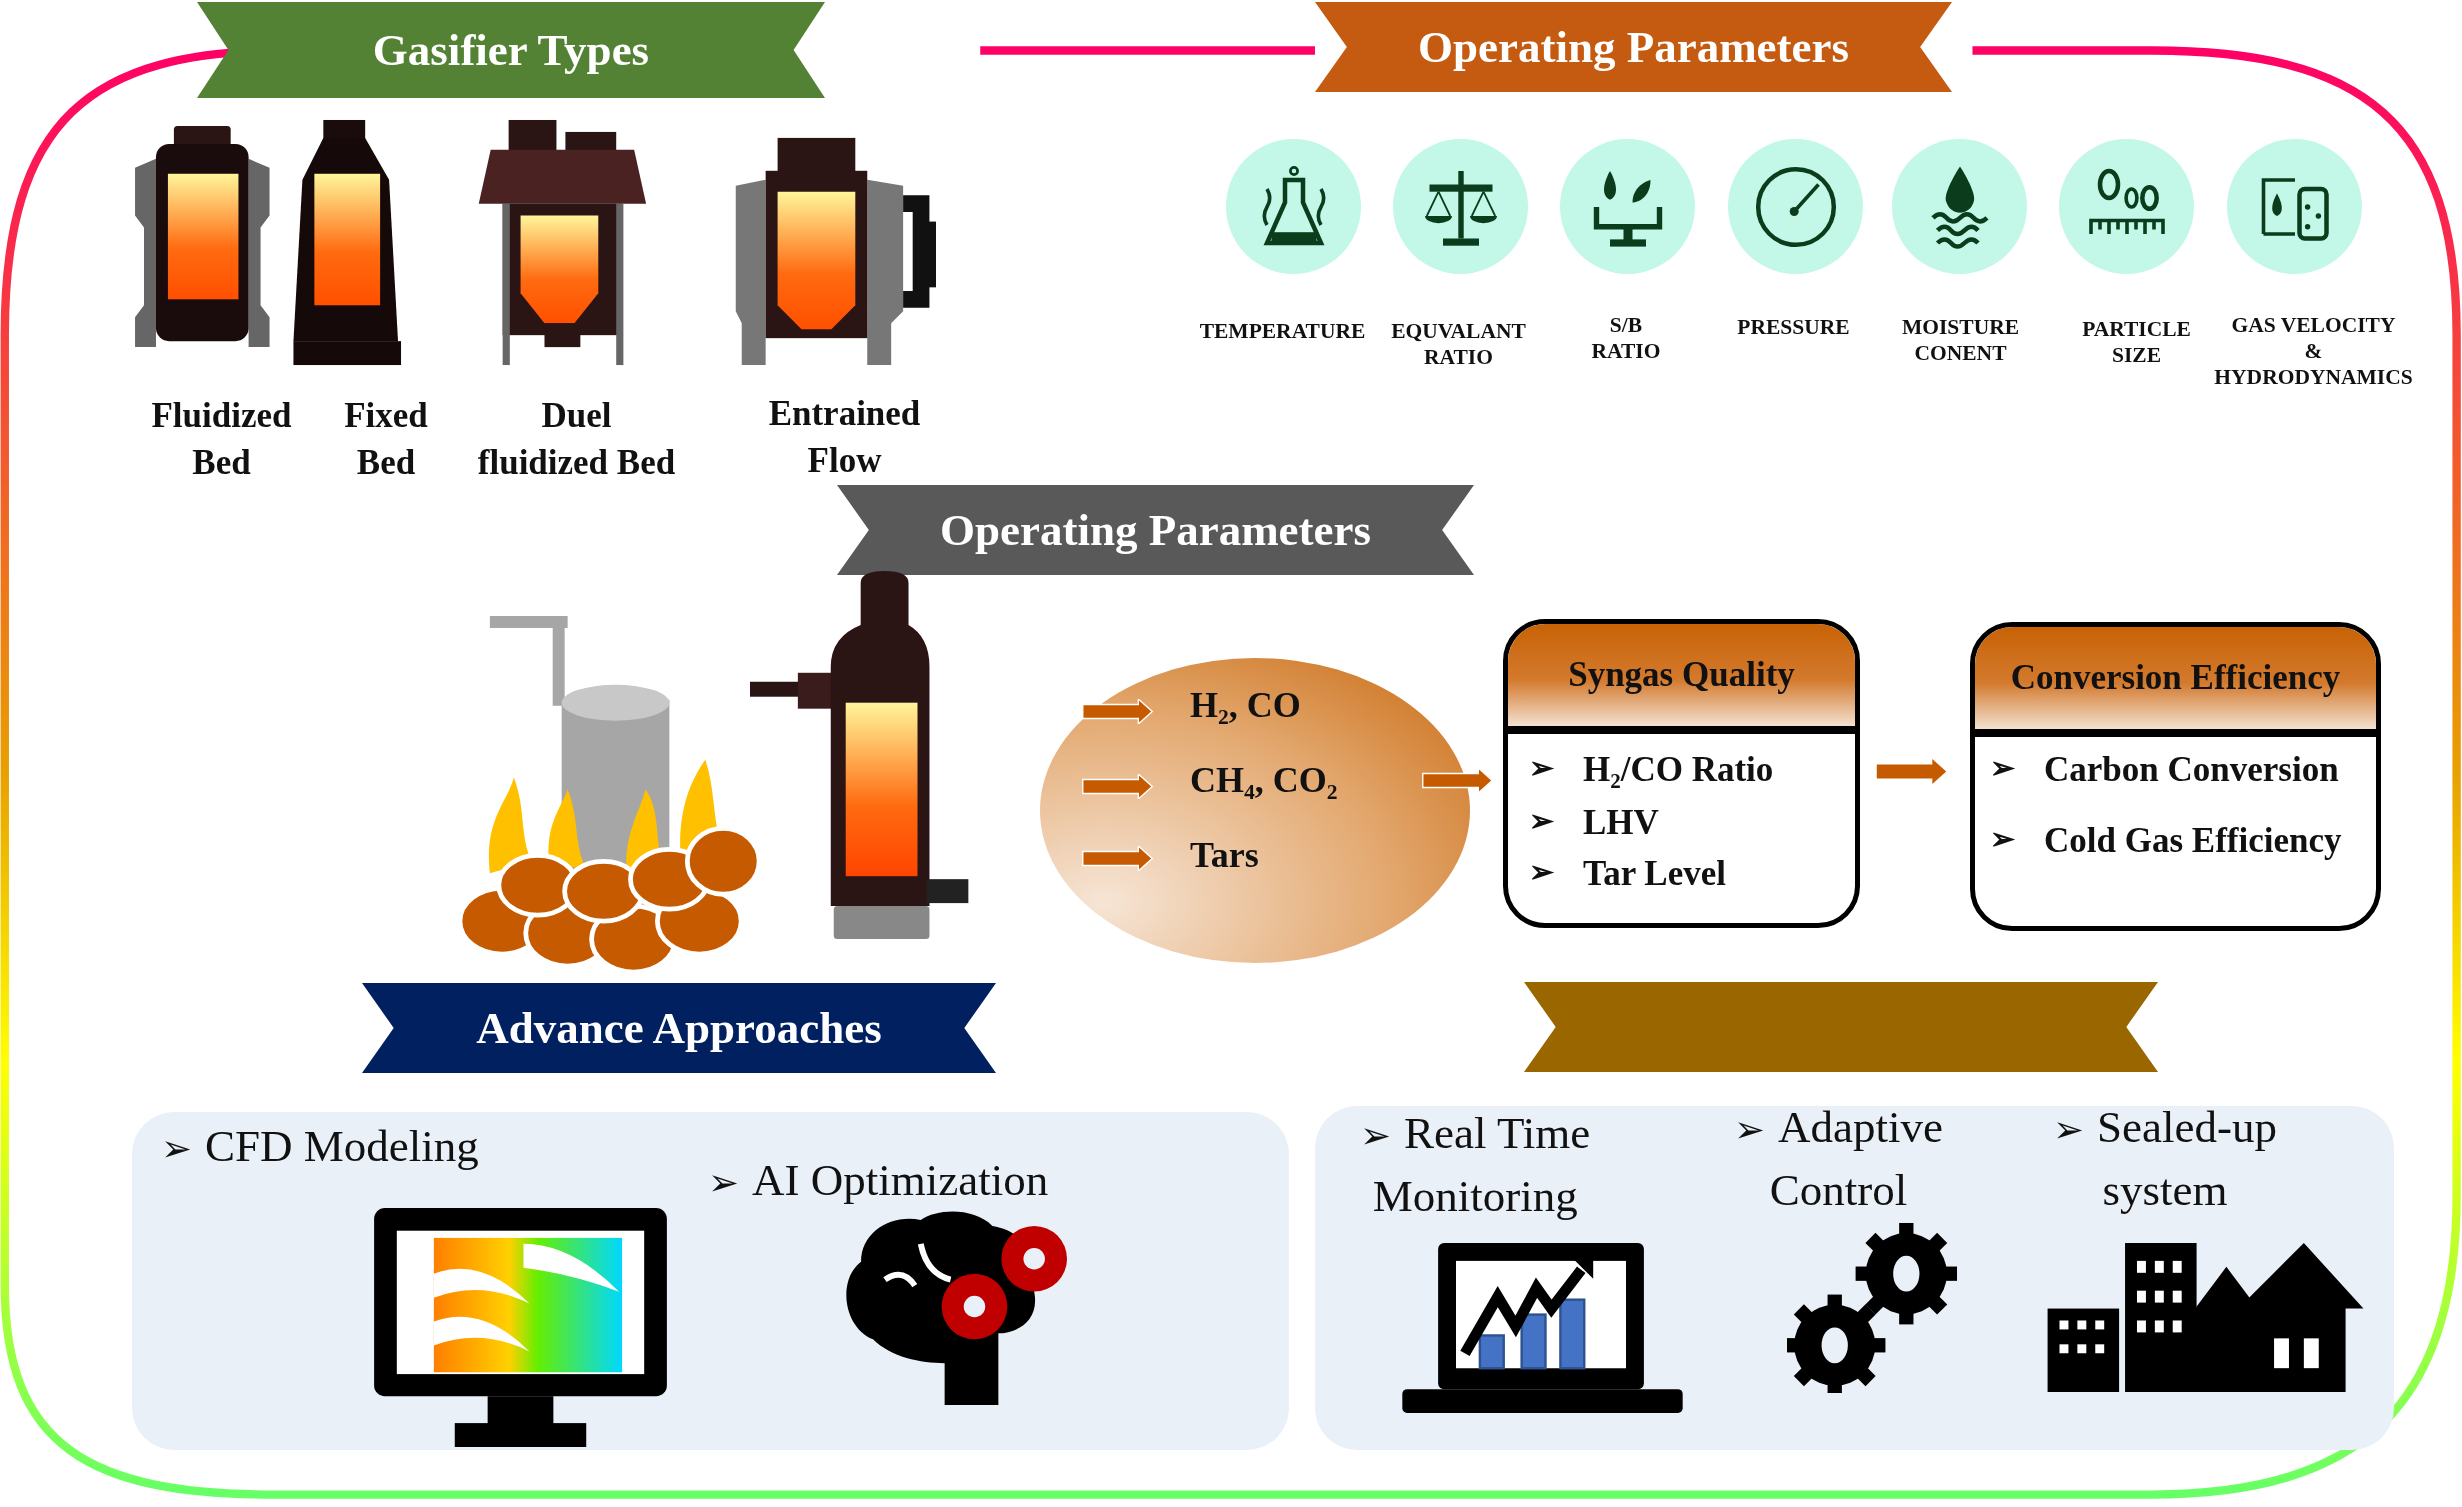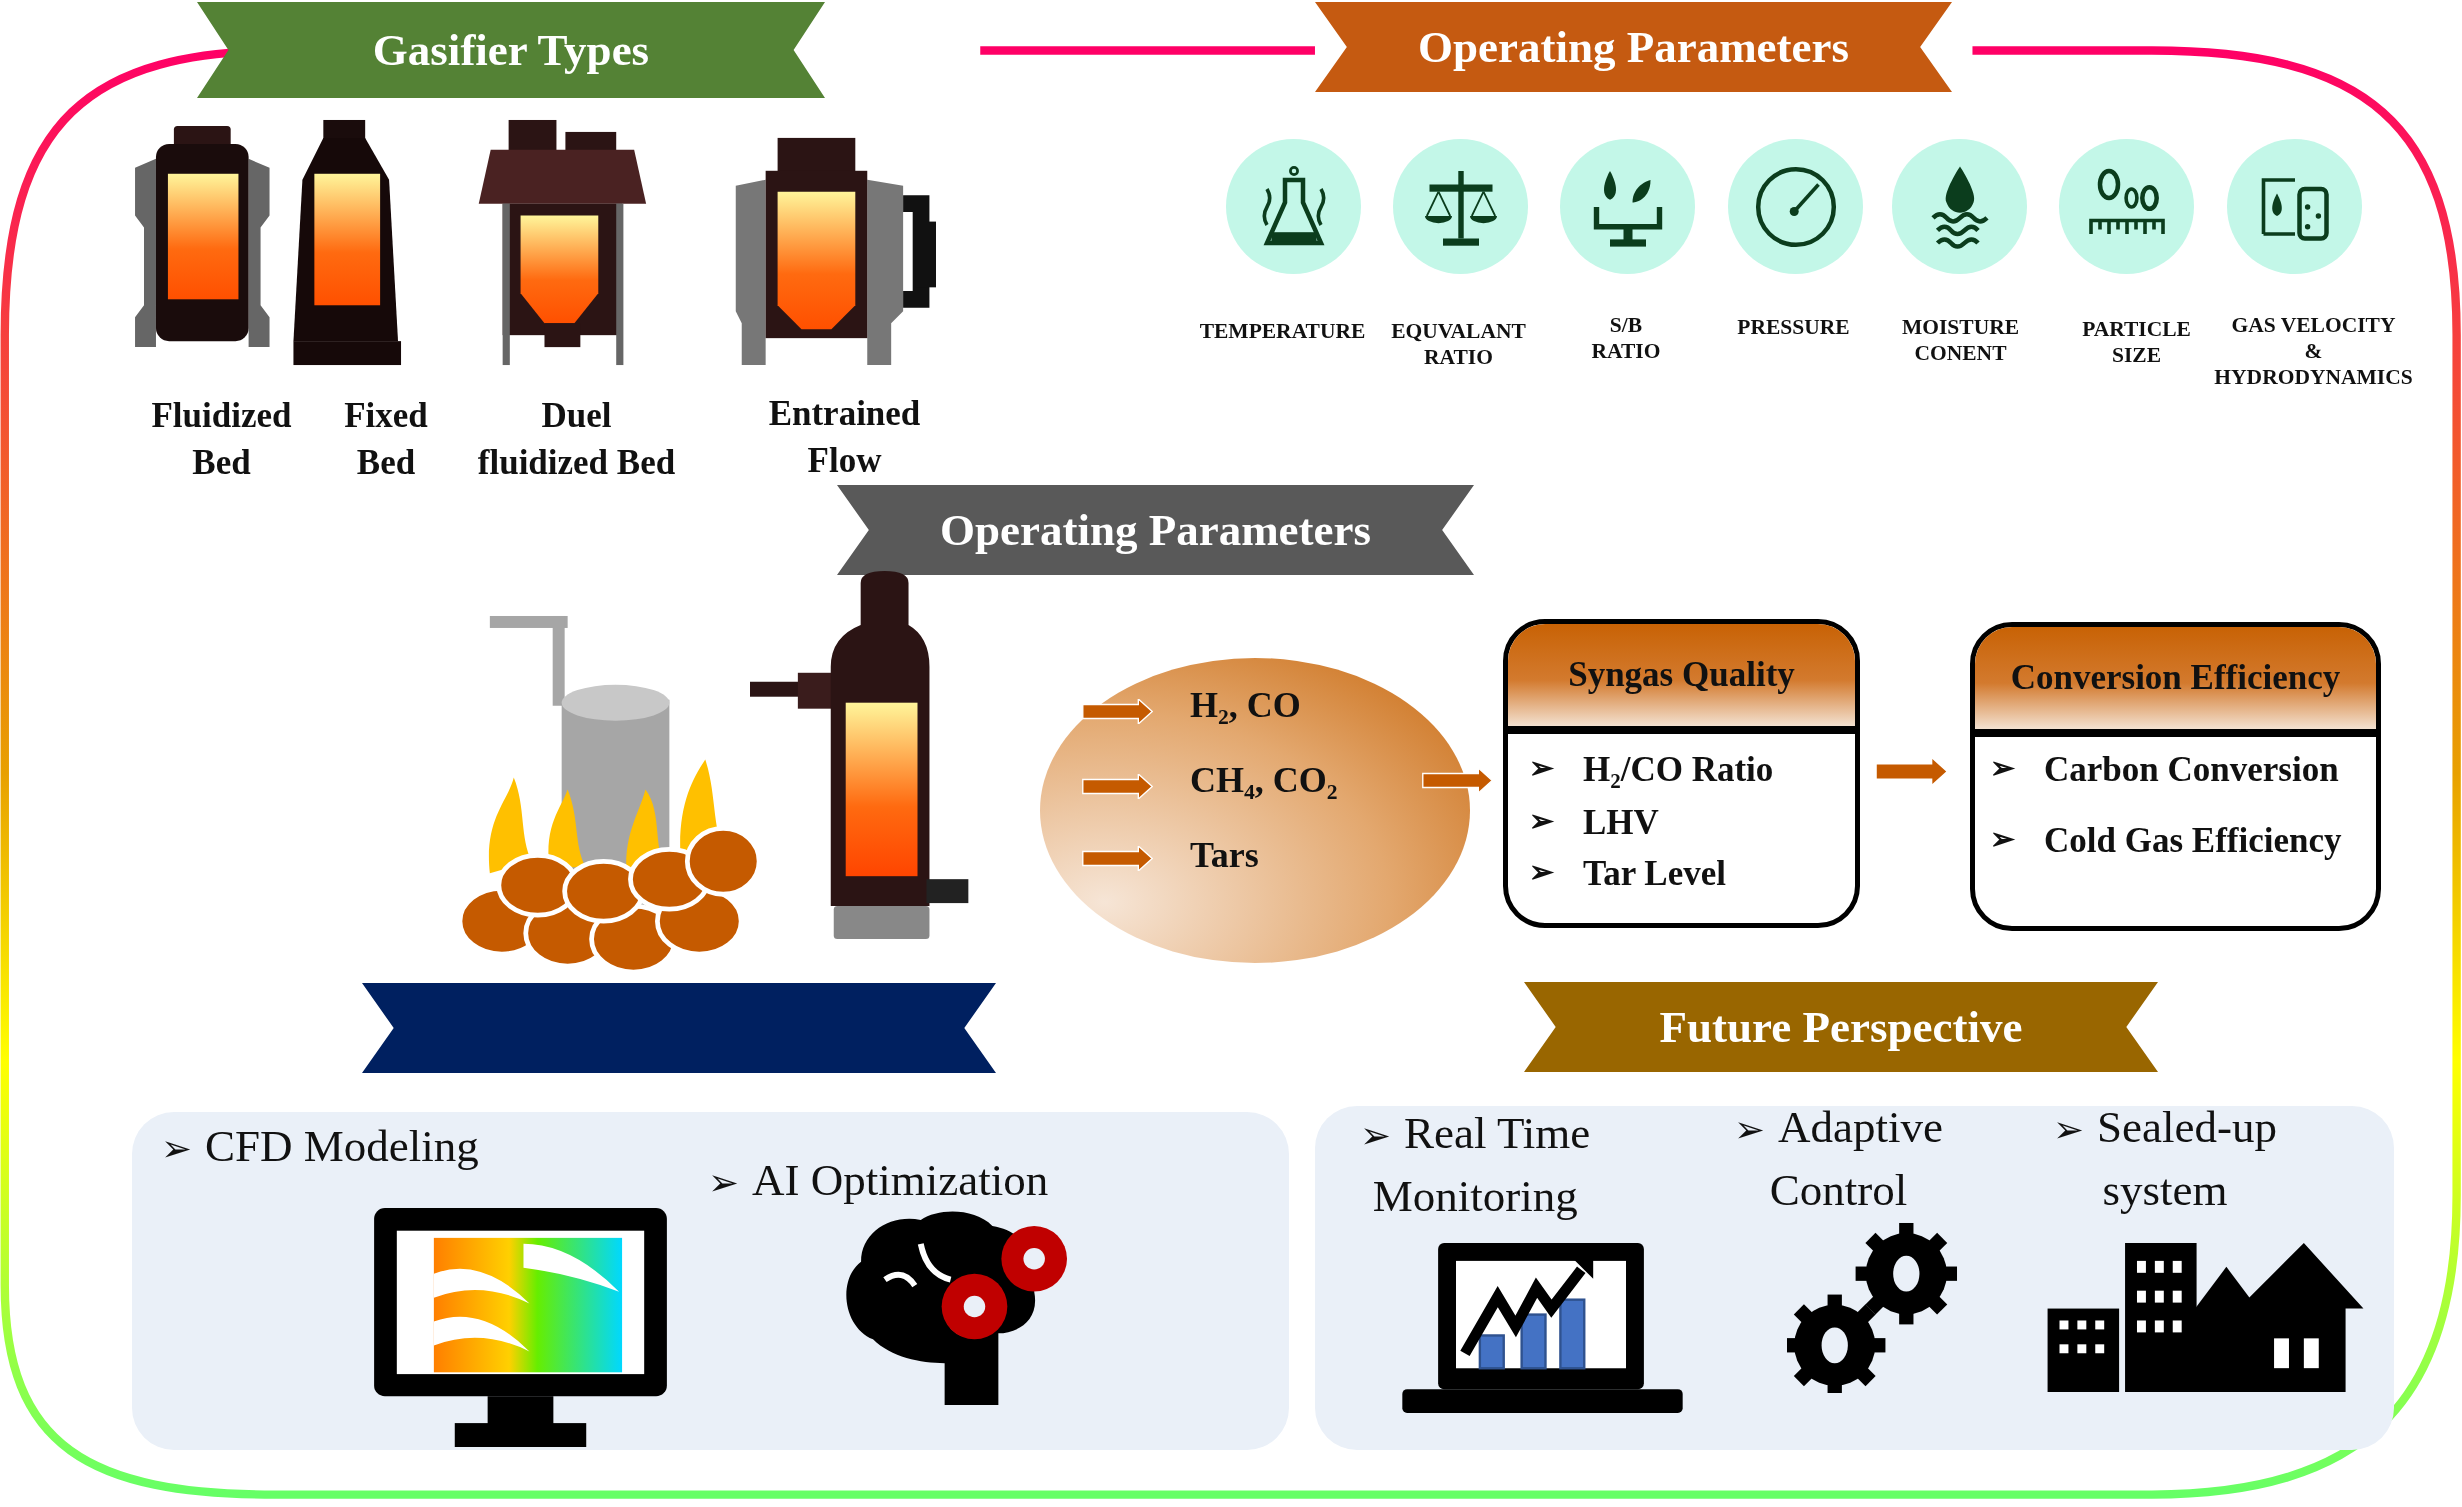--- a/index.html
+++ b/index.html
@@ -82,26 +82,26 @@
 <div class="banner" style="left:837px;top:485px;width:637px;height:90px;">
   <svg viewBox="0 0 100 10" preserveAspectRatio="none">
       <polygon points="0,0 100,0 95,5 100,10 0,10 5,5" fill="#595959"></polygon>
     </svg>
   <span>Operating Parameters</span>
 </div>
 <div class="banner" style="left:362px;top:983px;width:634px;height:90px;">
   <svg viewBox="0 0 100 10" preserveAspectRatio="none">
       <polygon points="0,0 100,0 95,5 100,10 0,10 5,5" fill="#002060"></polygon>
     </svg>
+  <span>Advance Approaches</span>
 </div>
 <div class="banner" style="left:1524px;top:982px;width:634px;height:90px;">
   <svg viewBox="0 0 100 10" preserveAspectRatio="none">
       <polygon points="0,0 100,0 95,5 100,10 0,10 5,5" fill="#996600"></polygon>
     </svg>
-  <span>Future Perspective</span>
 </div>
 
 <svg class="abs" style="left:108px;top:114px" width="867" height="263" viewBox="0 0 1450 440">
   <defs>
     <linearGradient id="fire" x1="0" y1="0" x2="0" y2="1">
         <stop offset="0" stop-color="#fff59a"></stop>
         <stop offset="0.6" stop-color="#ff6a10"></stop>
         <stop offset="1" stop-color="#ff5000"></stop>
       </linearGradient>
   </defs>

